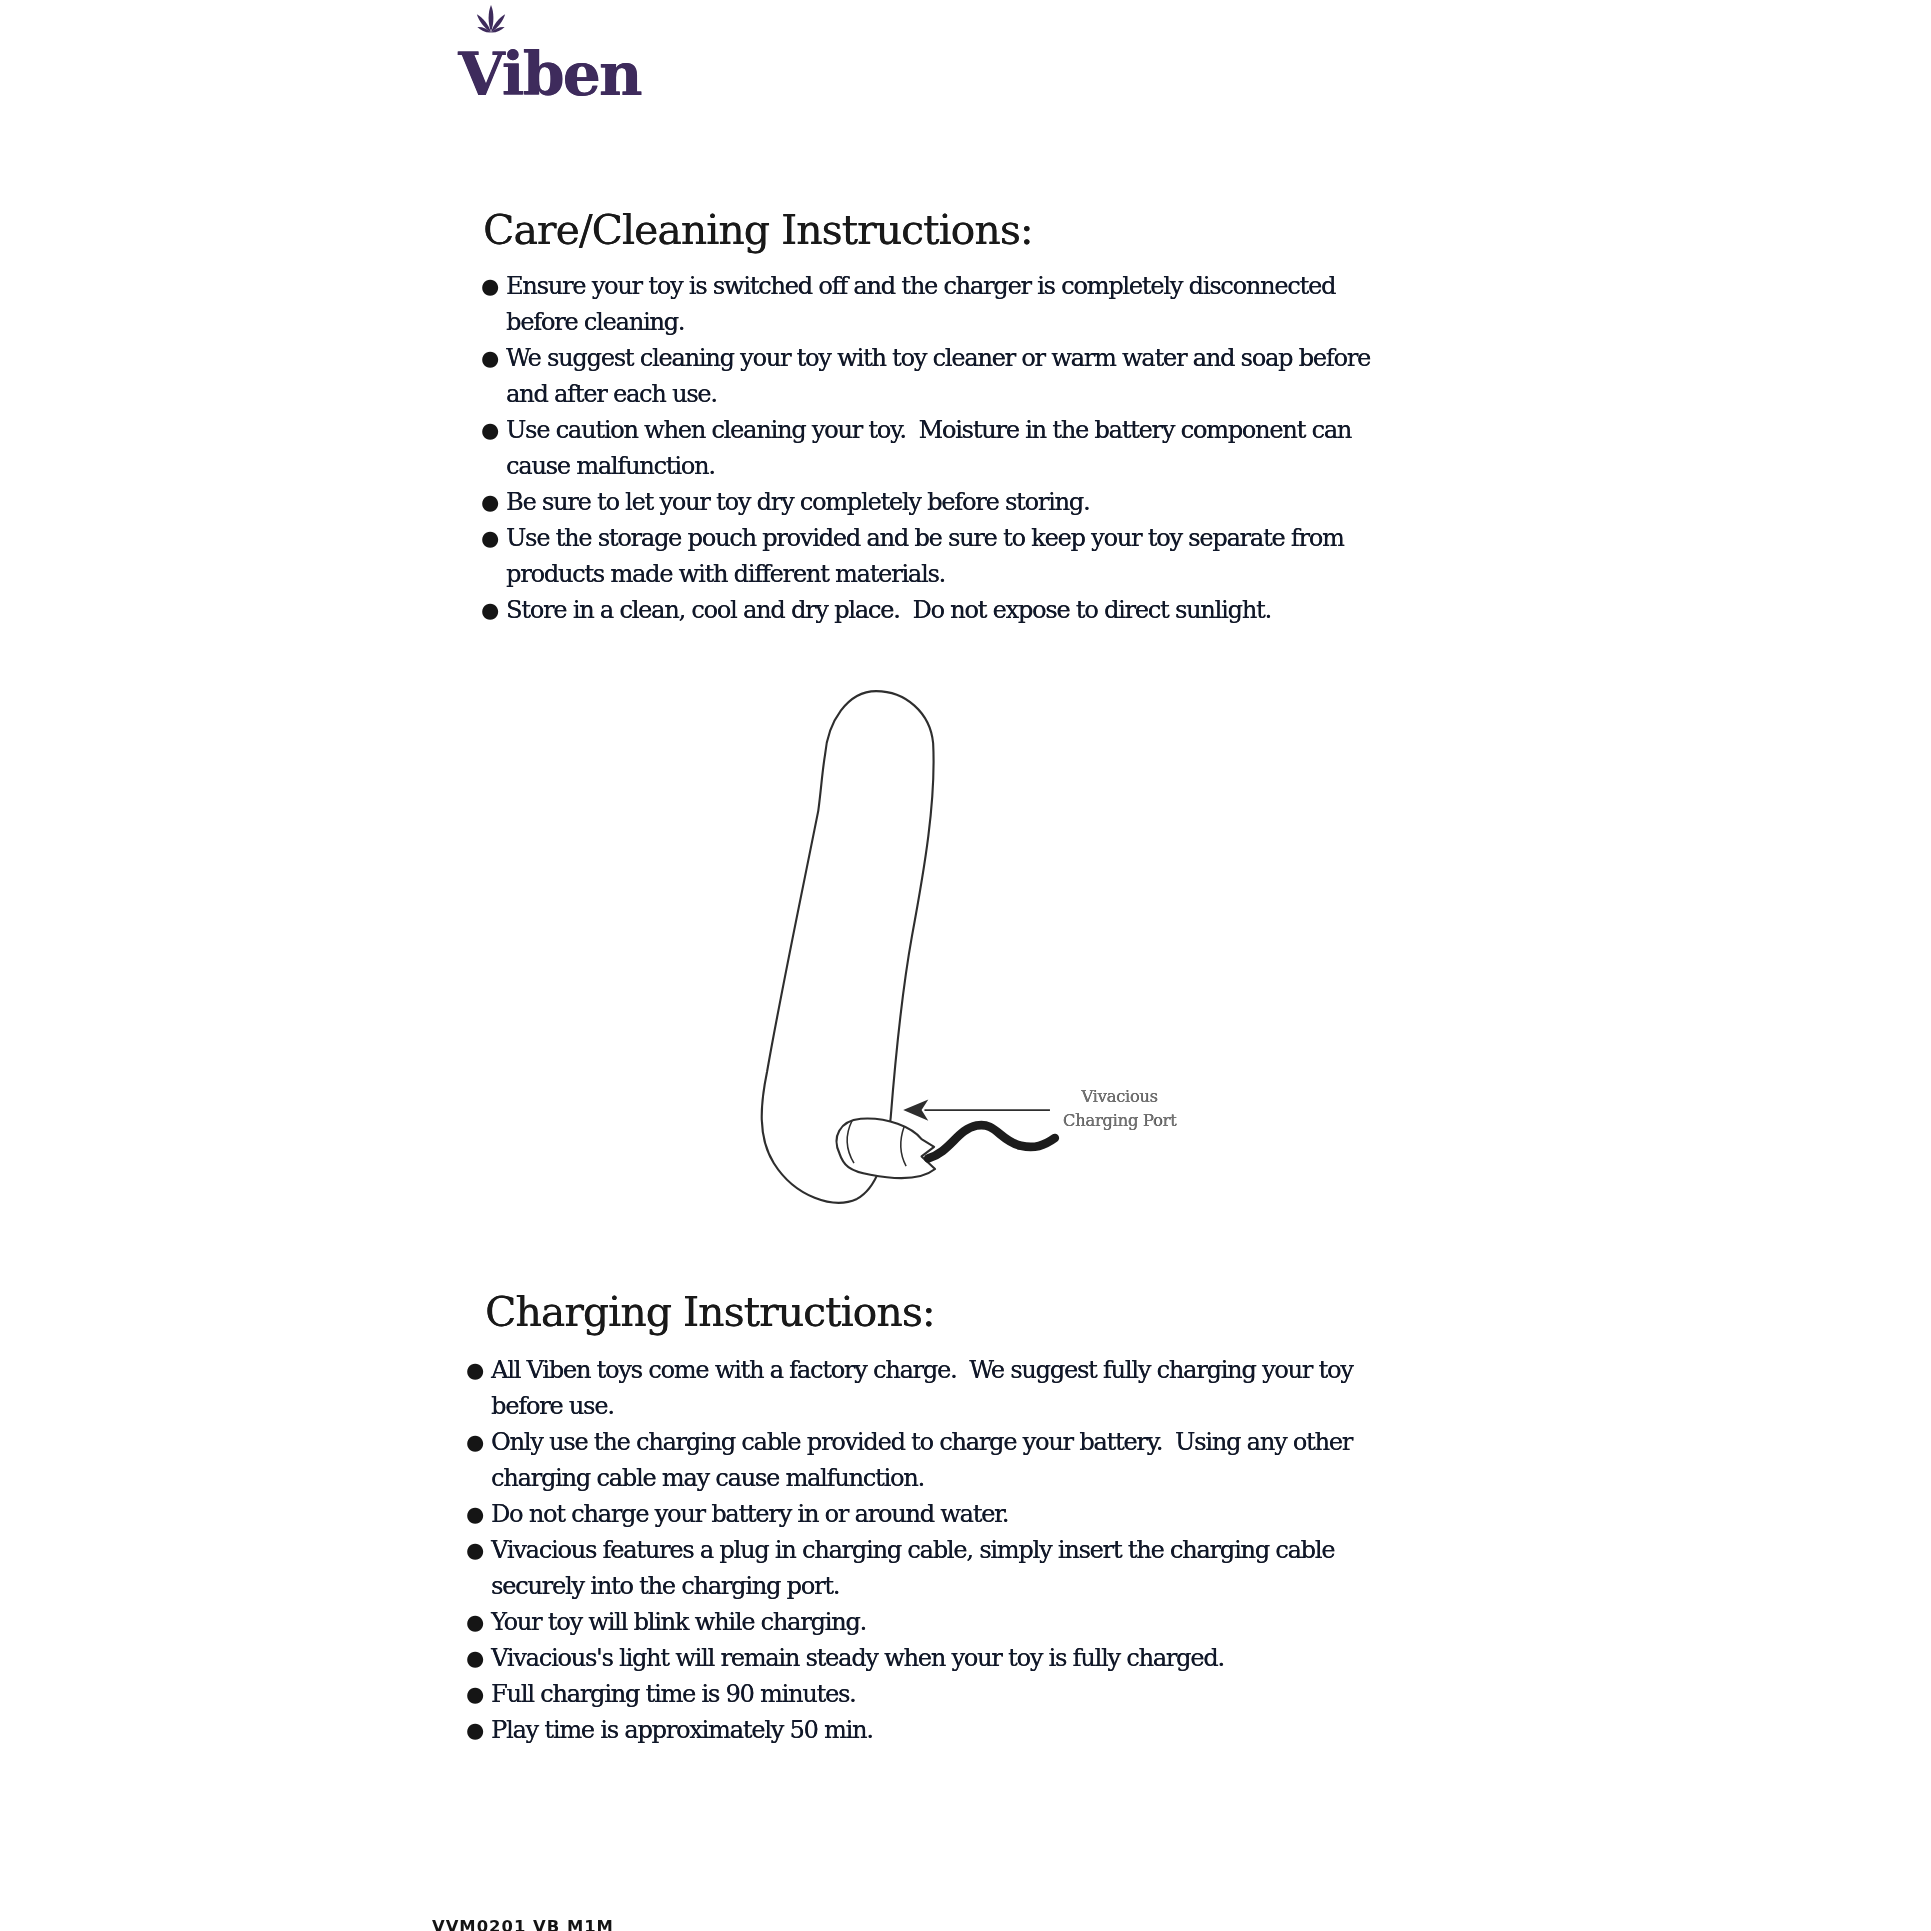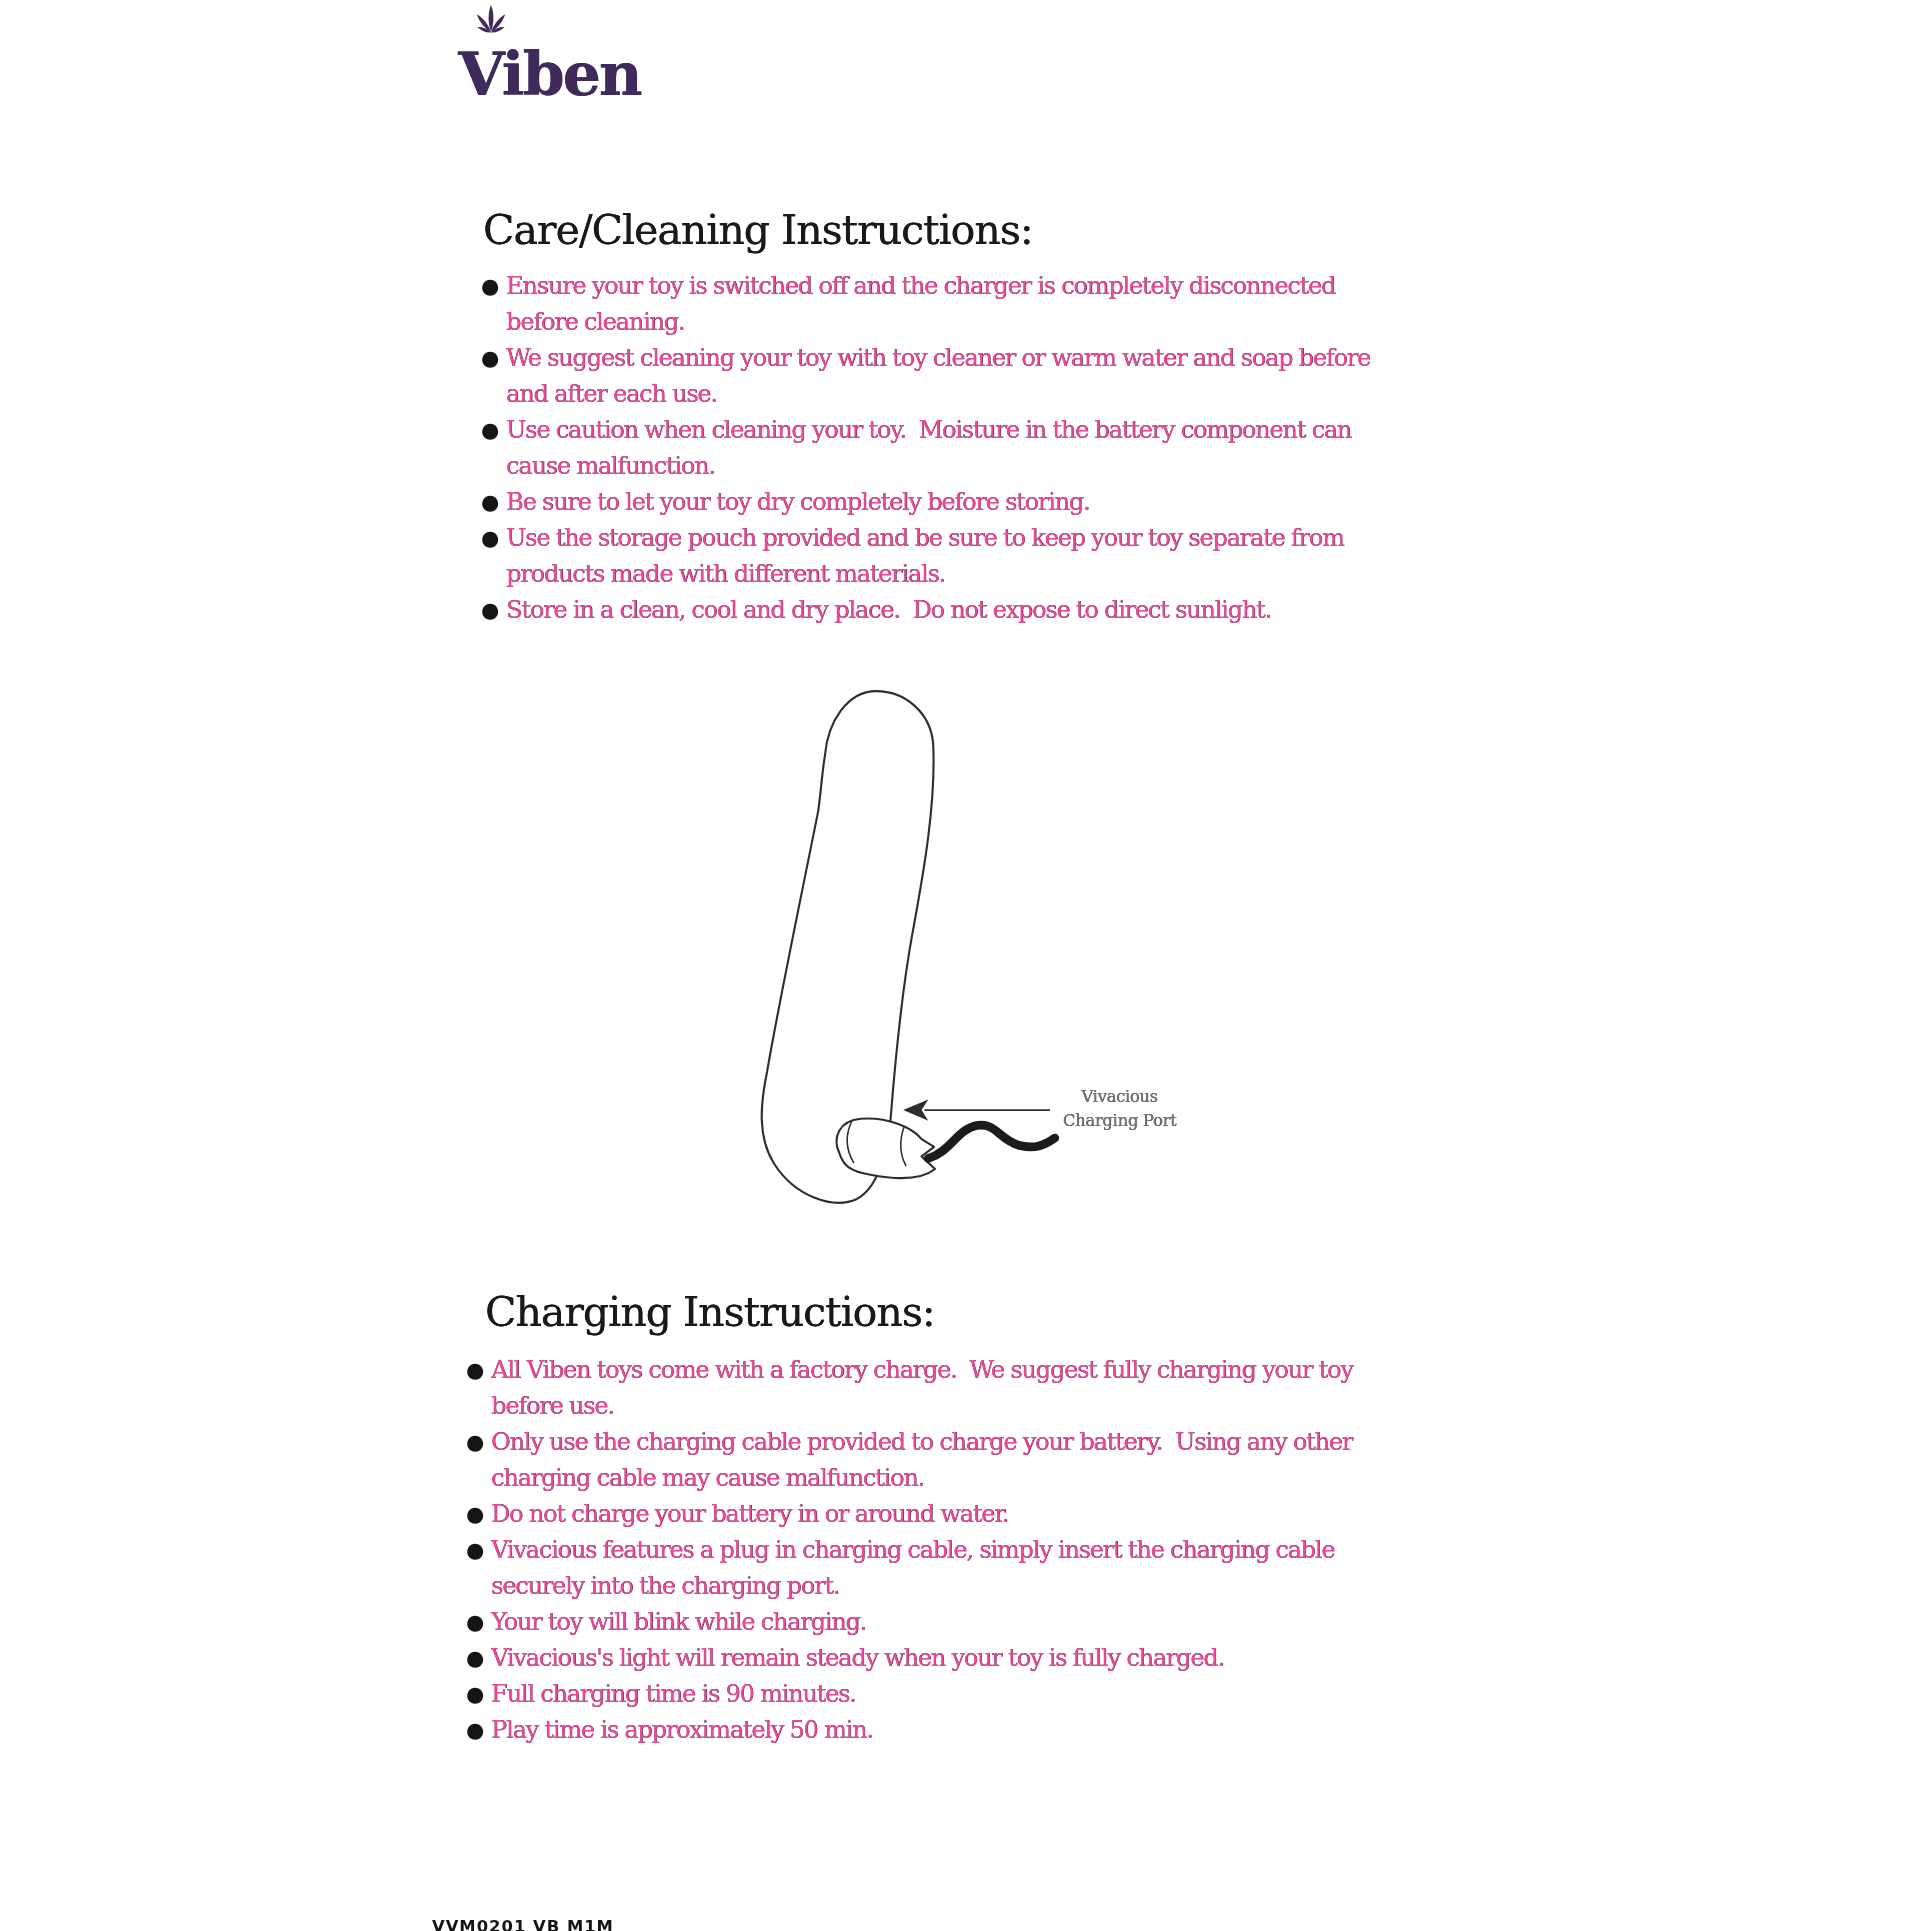--- a/index.html
+++ b/index.html
@@ -62,21 +62,21 @@
     font-size: 21px;
     line-height: 36px;
     color: #151515;
   }
   .bullet-text {
     flex: 1 1 auto;
     font-size: 24px;
     letter-spacing: -1.2px;
     line-height: 36px;
     white-space: pre-wrap;
-    color: #ec4899;
+    color: #0f172a;
     text-shadow: 0.3px 0 0 #2a2a2a;
   }
   
   .diagram {
     position: absolute;
     left: 714px;
     top: 666px;
     width: 502px;
     height: 560px;
   }

